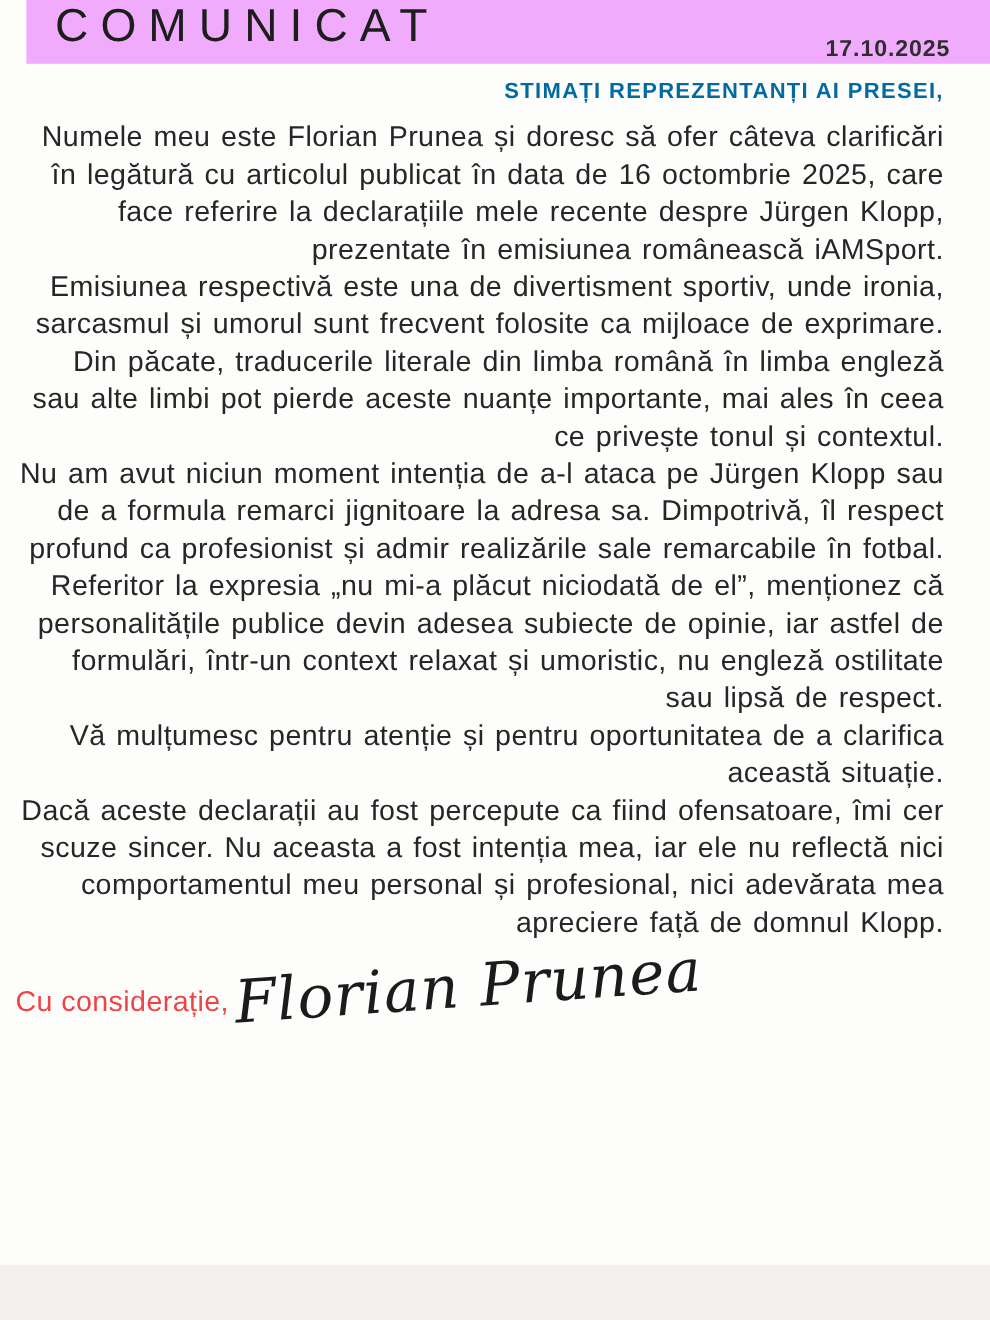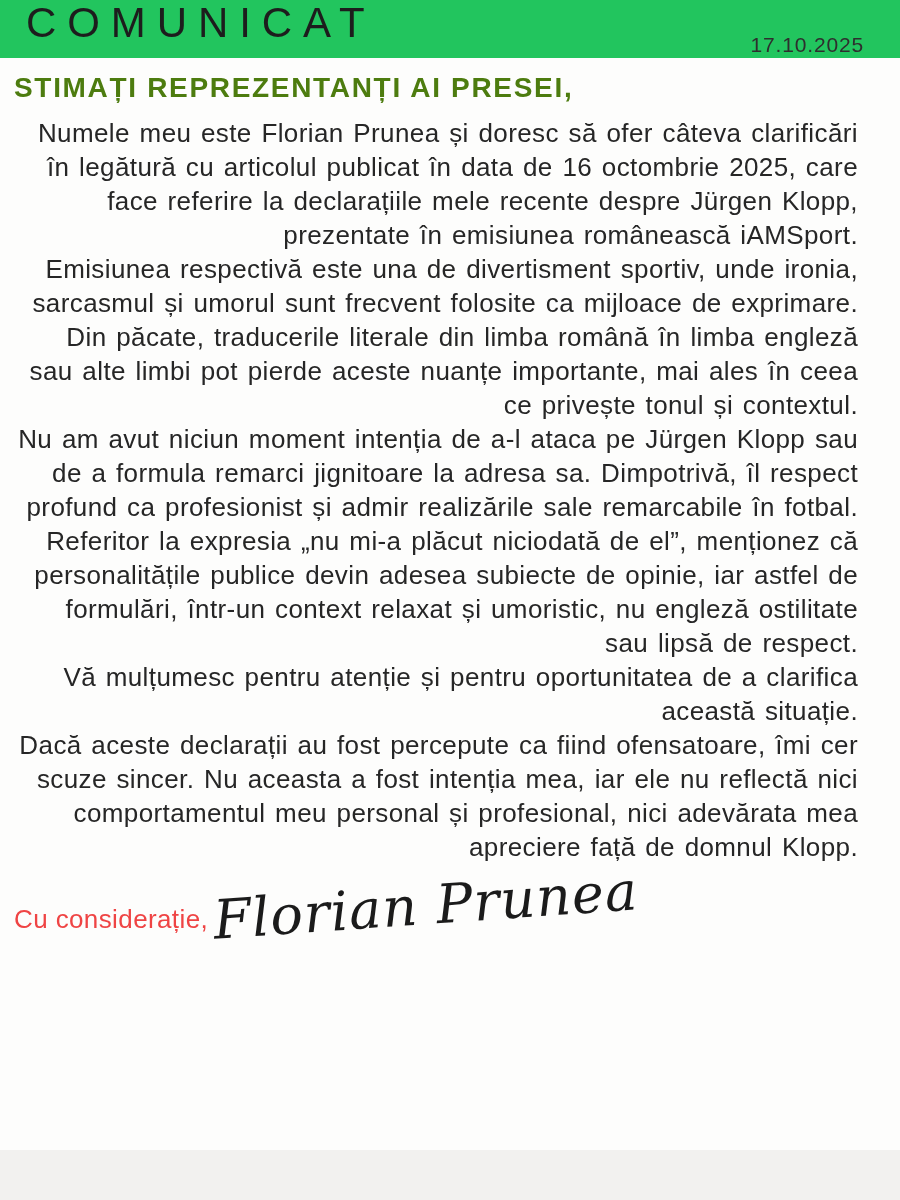--- a/index.html
+++ b/index.html
@@ -8,50 +8,52 @@
     width: 900px;
     height: 1200px;
     background: #fdfdfc;
     overflow: hidden;
     font-family: "Liberation Sans", sans-serif;
     color: #232323;
   }
   .band-top {
     position: relative;
     height: 58px;
-    background: #22c55e;
+    background: #f0abfc;
+    margin-left: 24px;
   }
   .doc-title {
     position: absolute;
     left: 26px;
     top: 0px;
     font-size: 42px;
     font-weight: 300;
     letter-spacing: 0.26em;
     color: #1d1d1d;
     line-height: 1.1;
   }
   .doc-date {
     position: absolute;
     right: 36px;
     bottom: 1px;
     font-size: 21px;
-    font-weight: 400;
+    font-weight: 700;
     letter-spacing: 0.04em;
     color: #2e2e2e;
   }
   .content {
     padding: 12px 42px 0 14px;
   }
   .salutation {
     margin: 2px 0 12px 0;
-    font-size: 28px;
+    font-size: 20px;
     font-weight: 700;
     letter-spacing: 0.06em;
-    color: #4d7c0f;
+    color: #0369a1;
+    text-align: right;
   }
   .body-text p {
     margin: 0;
     font-size: 26px;
     font-weight: 300;
     line-height: 34px;
     letter-spacing: 0.015em;
     word-spacing: 0.08em;
     color: #262626;
     text-align: right;

